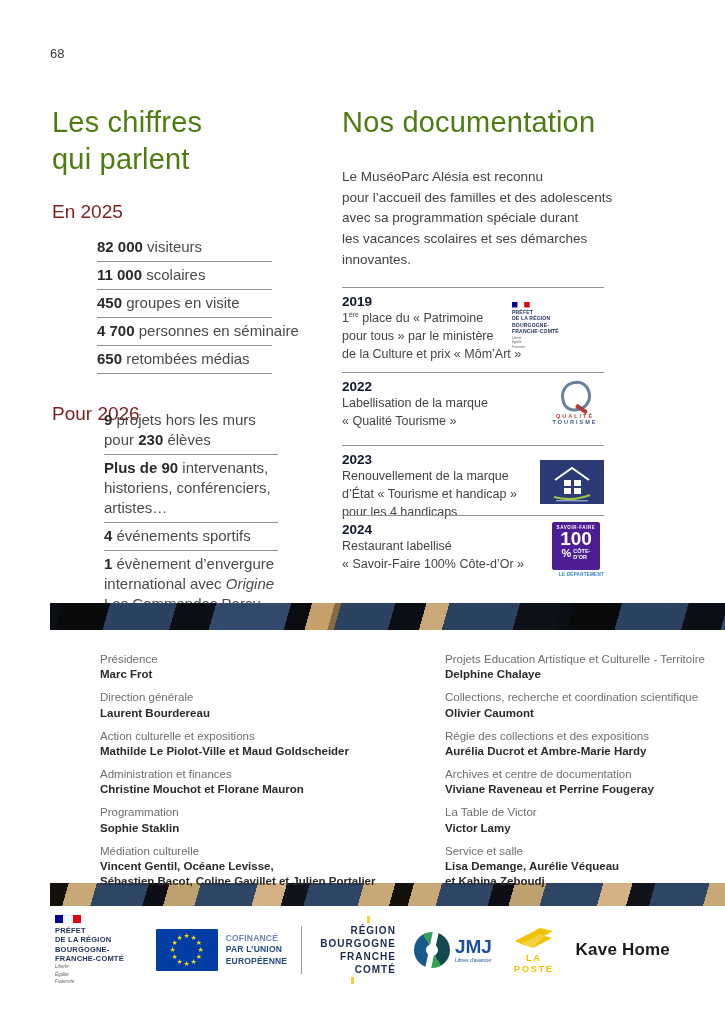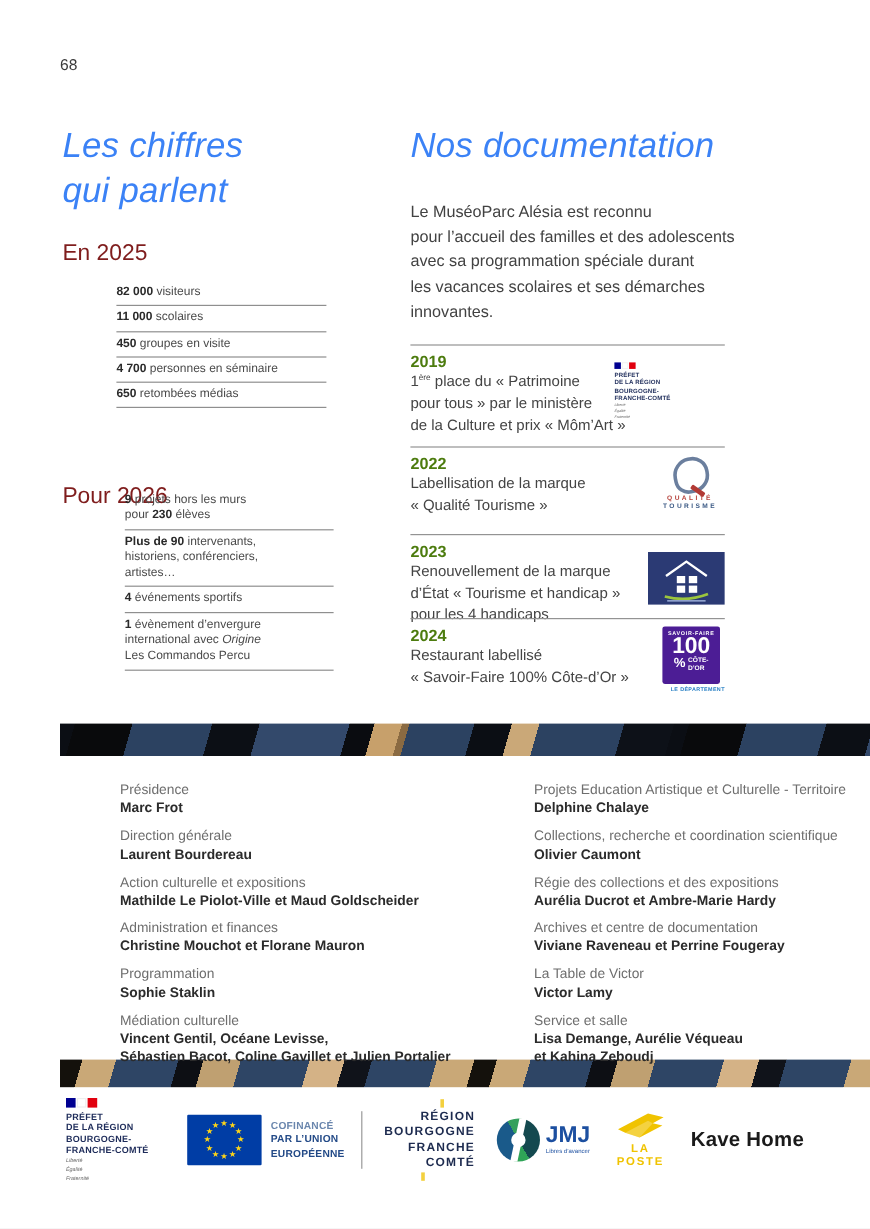--- a/index.html
+++ b/index.html
@@ -5,38 +5,38 @@
   html,body{margin:0;padding:0;background:#e8e8e8;}
   .page{position:relative;width:725px;height:1024px;background:#ffffff;margin:0 auto;
         font-family:"Liberation Sans",sans-serif;color:#3c3c3c;overflow:hidden;}
   .b{font-weight:700;color:#2a2a2a;}
   .i{font-style:italic;}
   sup{font-size:0.55em;line-height:0;}
 
   .page-number{position:absolute;left:50px;top:46px;font-size:13px;color:#3a3a3a;}
 
   
-  .h1{position:absolute;font-size:29px;font-weight:500;color:#3b82f6;line-height:1.27;letter-spacing:.2px;font-style:italic;}
+  .h1{position:absolute;font-size:29px;font-weight:500;color:#4d7c0f;line-height:1.27;letter-spacing:.2px;}
   .h1-left{left:52px;top:104px;}
   .subhead{position:absolute;left:52px;font-size:19px;color:#7f1d1d;font-weight:400;}
   .sub-2025{top:201px;}
   .sub-2026{top:371px;margin-top:32px;}
   .stats{position:absolute;}
   .stats-2025{left:97px;top:234px;width:175px;}
   .stats-2026{left:104px;top:407px;width:174px;}
-  .stat-row{font-size:10px;line-height:1.33;padding:3px 0 4px;border-bottom:1px solid #8f8f8f;color:#4a4a4a;}
+  .stat-row{font-size:15px;line-height:1.33;padding:3px 0 4px;border-bottom:1px solid #8f8f8f;color:#4a4a4a;}
   .stats-2025 .stat-row{white-space:nowrap;}
 
   
   .h1-right{left:342px;top:104px;}
   .intro{position:absolute;left:342px;top:167px;width:340px;font-size:13.5px;line-height:1.53;
          color:#424242;white-space:pre-line;}
   .label-block{position:absolute;left:342px;width:262px;border-top:1px solid #939393;padding-top:6px;}
   .lb-1{top:287px;} .lb-2{top:372px;} .lb-3{top:445px;} .lb-4{top:515px;}
-  .label-year{font-size:13.5px;font-weight:700;color:#4d7c0f;margin-bottom:1px;}
+  .label-year{font-size:13.5px;font-weight:700;color:#0f172a;margin-bottom:1px;}
   .label-text{font-size:12.5px;line-height:1.42;color:#444;width:195px;}
   .label-logo{position:absolute;right:0;}
 
   
   .prefet-logo{width:92px;}
   .prefet-flag{display:flex;gap:1px;margin-bottom:3px;}
   .prefet-flag span{width:8px;height:8px;display:block;}
   .pf-b{background:#000091;} .pf-w{background:#fff;border:1px solid #eee;width:6px !important;height:6px !important;} .pf-r{background:#e1000f;}
   .prefet-lines div{font-size:7.5px;font-weight:700;color:#1e2c5a;line-height:1.25;letter-spacing:.2px;}
   .prefet-motto div{font-size:4.5px;font-style:italic;color:#666;line-height:1.4;margin-top:1px;}

